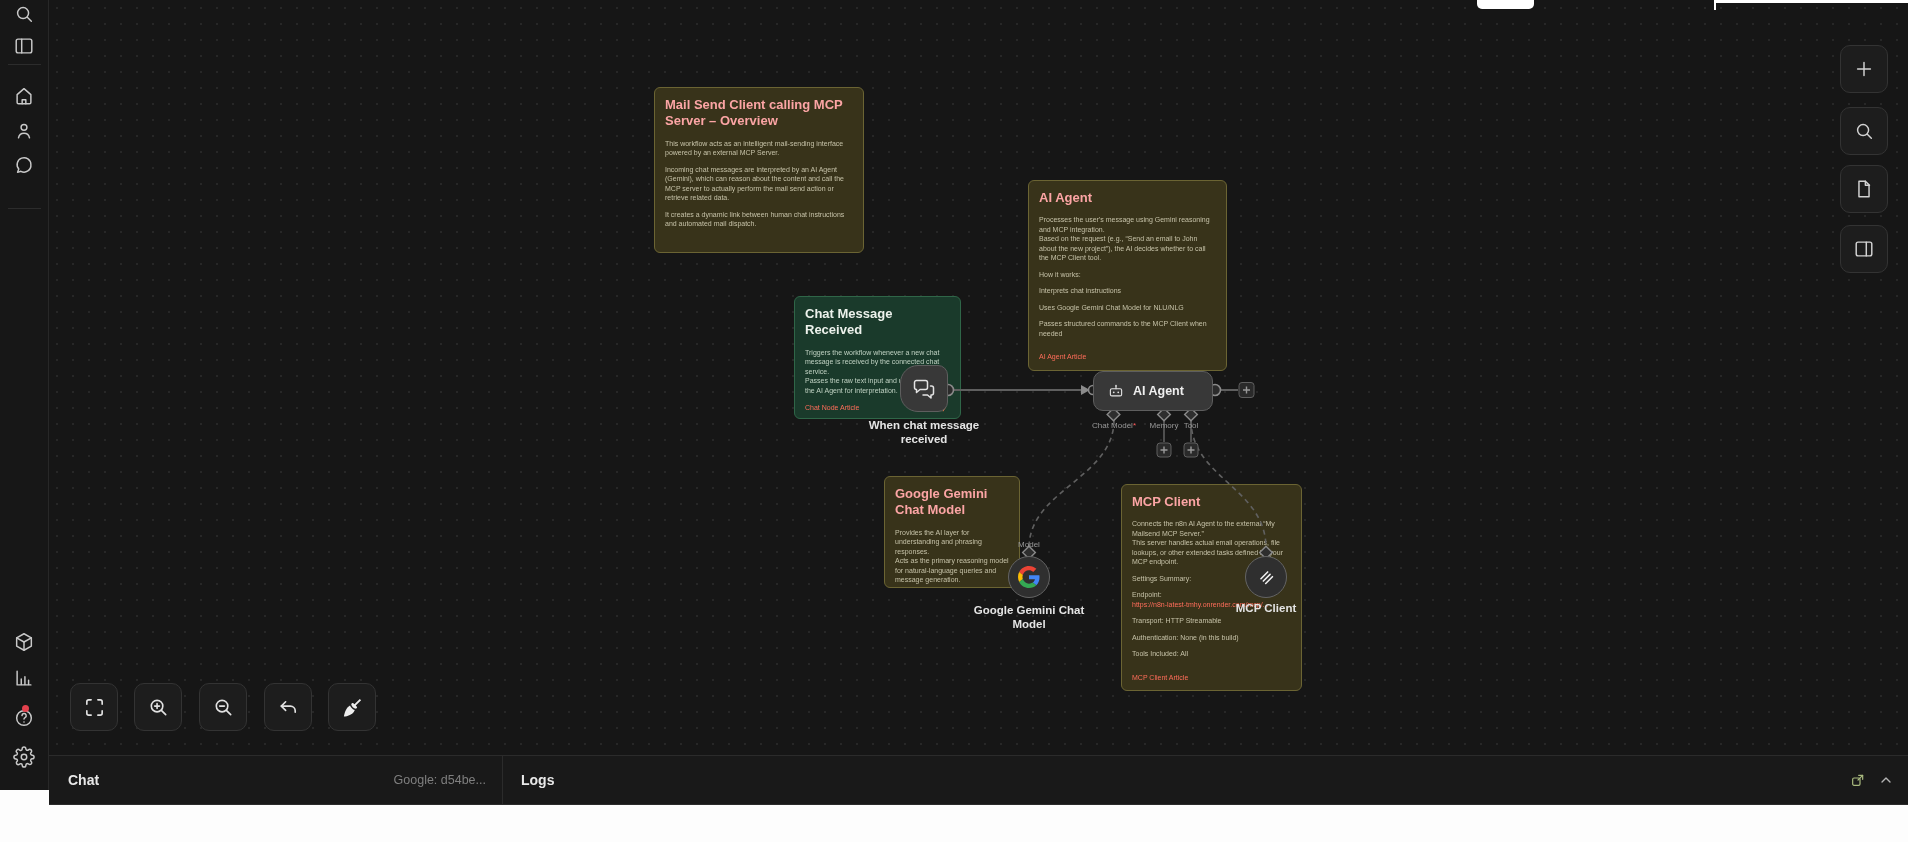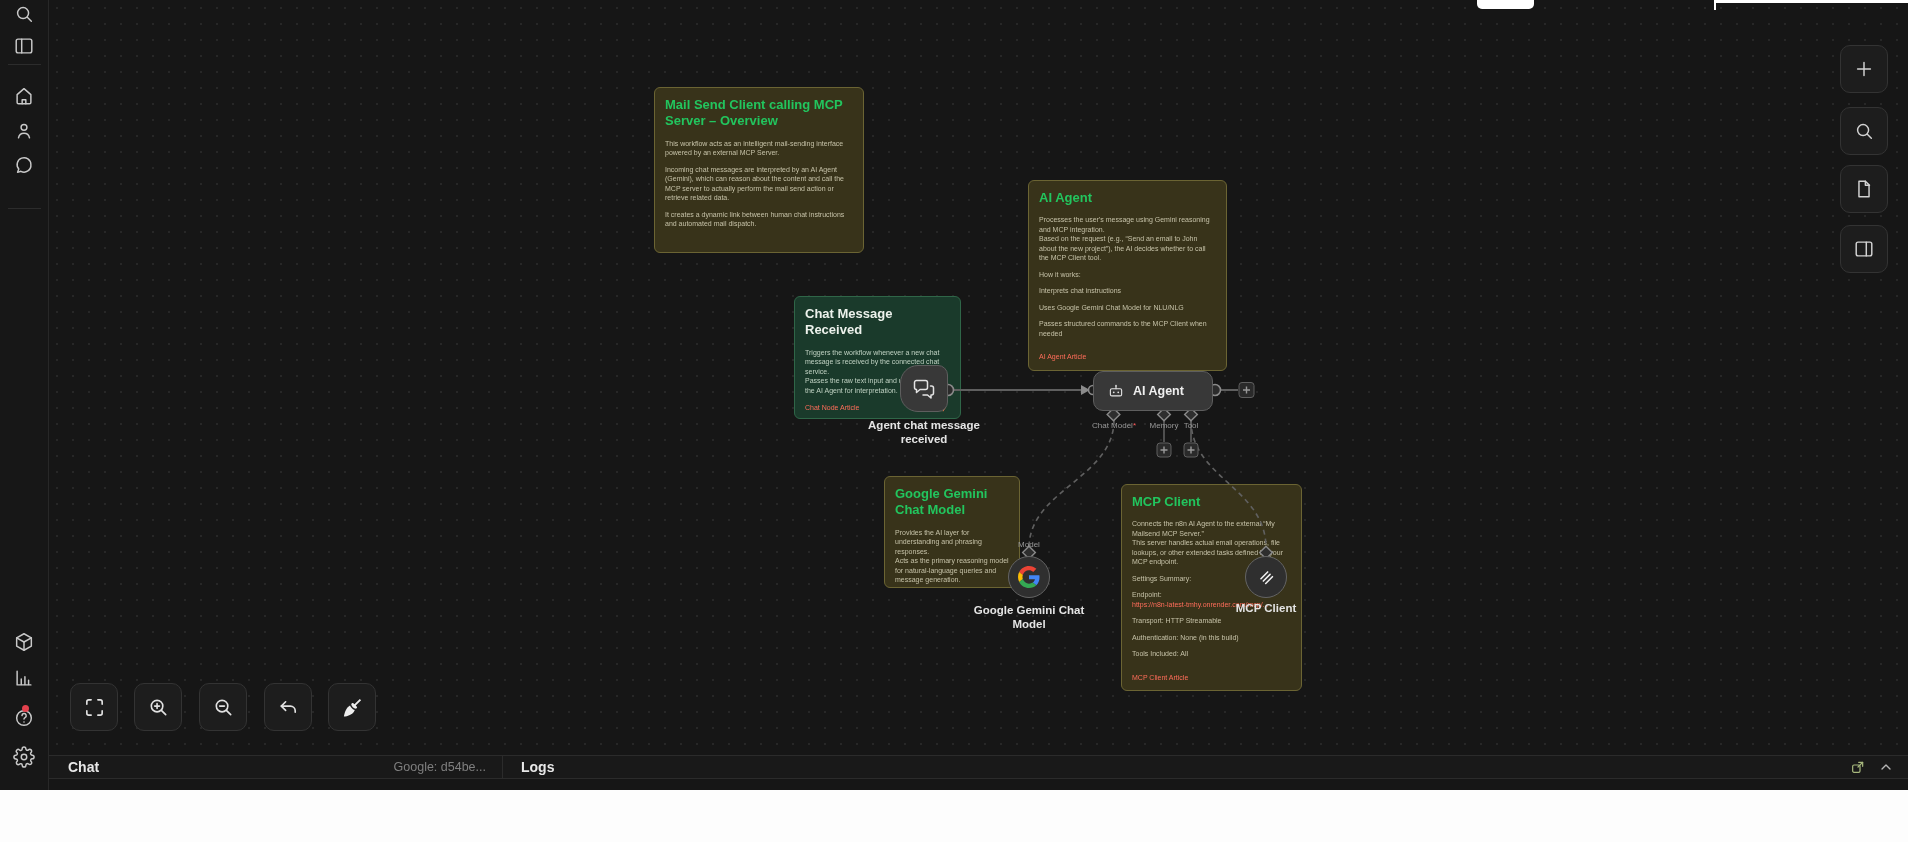--- a/index.html
+++ b/index.html
@@ -34,21 +34,21 @@
 
   
   .cc-btn { position:absolute; top:683px; width:48px; height:48px; background:#1d1d1d; border:1px solid #333333;
     border-radius:10px; display:flex; align-items:center; justify-content:center; z-index:7; cursor:pointer; }
   .cc-btn svg { width:23px; height:23px; stroke:#e2e2e2; fill:none; stroke-width:1.7; stroke-linecap:round; stroke-linejoin:round; }
 
   
   .note { position:absolute; border-radius:6px; padding:9px 10px; z-index:1; }
   .note.yellow { background:#38331a; border:1px solid #6b6433; }
   .note.green  { background:#1a3a2b; border:1px solid #2f6648; }
-  .note h3 { font-size:13px; line-height:1.25; font-weight:700; color:#22c55e; margin-bottom:9px; }
+  .note h3 { font-size:13px; line-height:1.25; font-weight:700; color:#fca5a5; margin-bottom:9px; }
   .note.green h3 { color:#edf2ec; }
   .note p { font-size:7px; line-height:9.5px; color:#c6c2a8; margin-bottom:7px; }
   .note.green p { color:#c0d2c3; }
   .note p.tight { margin-bottom:0; }
   .note .nlink { color:#ff6d5a; font-size:7px; line-height:9.5px; cursor:pointer; display:inline-block; }
   .note .linkrow { display:flex; justify-content:space-between; align-items:center; margin-top:7px; }
   .note .url { word-break:break-all; }
   #note-overview { left:654px; top:87px;  width:210px; height:166px; }
   #note-chat     { left:758px; top:296px; width:167px; height:123px;margin-left:36px; }
   #note-agent    { left:1028px; top:180px; width:199px; height:191px; }
@@ -79,21 +79,21 @@
   .req { color:#ff5c5c; }
 
   
   .open-chat { position:absolute; left:898px; top:683px; width:162px; height:48px; background:#ff6d5a;
     border:none; border-radius:8px; color:#ffffff; font-family:inherit; font-size:15px; font-weight:700;
     display:flex; align-items:center; justify-content:center; gap:9px; z-index:7; cursor:pointer;
     box-shadow:0 3px 10px rgba(0,0,0,.45); }
   .open-chat svg { width:19px; height:19px; stroke:#ffffff; fill:none; stroke-width:2; stroke-linecap:round; stroke-linejoin:round; }
 
   
-  .bottom-bar { position:absolute; left:49px; top:755px; width:1859px; height:24px; background:#191919;
+  .bottom-bar { position:absolute; left:49px; top:755px; width:1859px; height:50px; background:#191919;
     border-top:1px solid #2b2b2b; border-bottom:1px solid #2b2b2b; display:flex; align-items:stretch; z-index:6; }
   .bb-chat { width:453px; display:flex; align-items:center; justify-content:space-between; padding:0 16px 0 19px; }
   .bb-label { font-size:14px; font-weight:700; color:#e8e8e8; }
   .bb-session { font-size:12.5px; color:#7f7f7f; }
   .bb-div { width:1px; background:#2b2b2b; }
   .bb-logs { flex:1; display:flex; align-items:center; padding:0 14px 0 18px; }
   .bb-right { margin-left:auto; display:flex; align-items:center; gap:12px; }
   .bb-right svg { width:16px; height:16px; fill:none; stroke-linecap:round; stroke-linejoin:round; cursor:pointer; }
 
   .bottom-white { position:absolute; left:0; top:790px; width:1908px; height:52px; background:#fdfdfd; z-index:5; }
@@ -202,21 +202,21 @@
   </svg>
 
   <div class="node-el node-box" id="node-trigger">
     <span style="display:flex;">
       <svg viewBox="0 0 24 24">
         <path d="M15.5 5.5v5a2 2 0 0 1-2 2H8l-3.5 3v-3h-0a2 2 0 0 1-2-2v-5a2 2 0 0 1 2-2h9a2 2 0 0 1 2 2Z"></path>
         <path d="M18.5 9h1a2 2 0 0 1 2 2v5a2 2 0 0 1-2 2h-.5v3l-3.5-3H11"></path>
       </svg>
     </span>
   </div>
-  <div class="node-label" style="left:862px; top:419px; width:124px;">Agent chat message received</div>
+  <div class="node-label" style="left:862px; top:419px; width:124px;">When chat message received</div>
 
   <div class="node-el node-box" id="node-agent">
     <span style="display:flex;">
       <svg viewBox="0 0 24 24">
         <rect x="4.5" y="9" width="15" height="9.5" rx="2"></rect>
         <path d="M12 9V5.8"></path>
         <circle cx="12" cy="4.6" r="1.1" fill="#e3e3e3" stroke="none"></circle>
         <circle cx="9" cy="13.7" r="1.2" fill="#e3e3e3" stroke="none"></circle>
         <circle cx="15" cy="13.7" r="1.2" fill="#e3e3e3" stroke="none"></circle>
       </svg>

